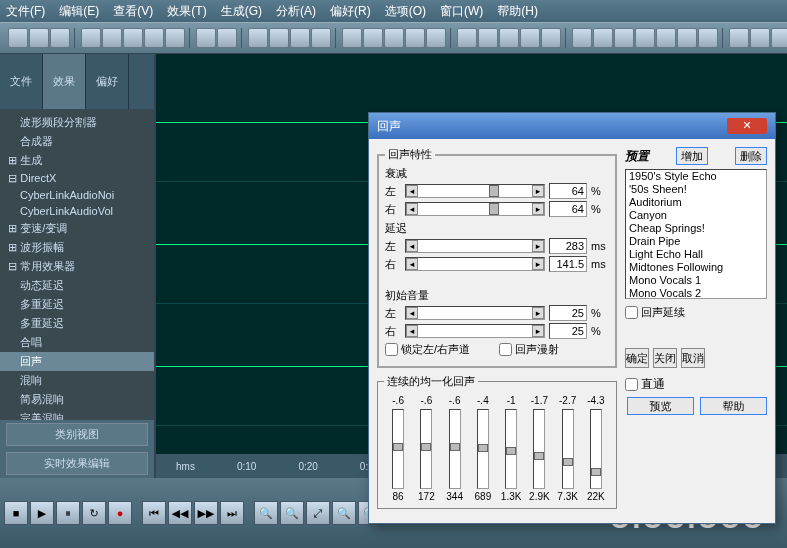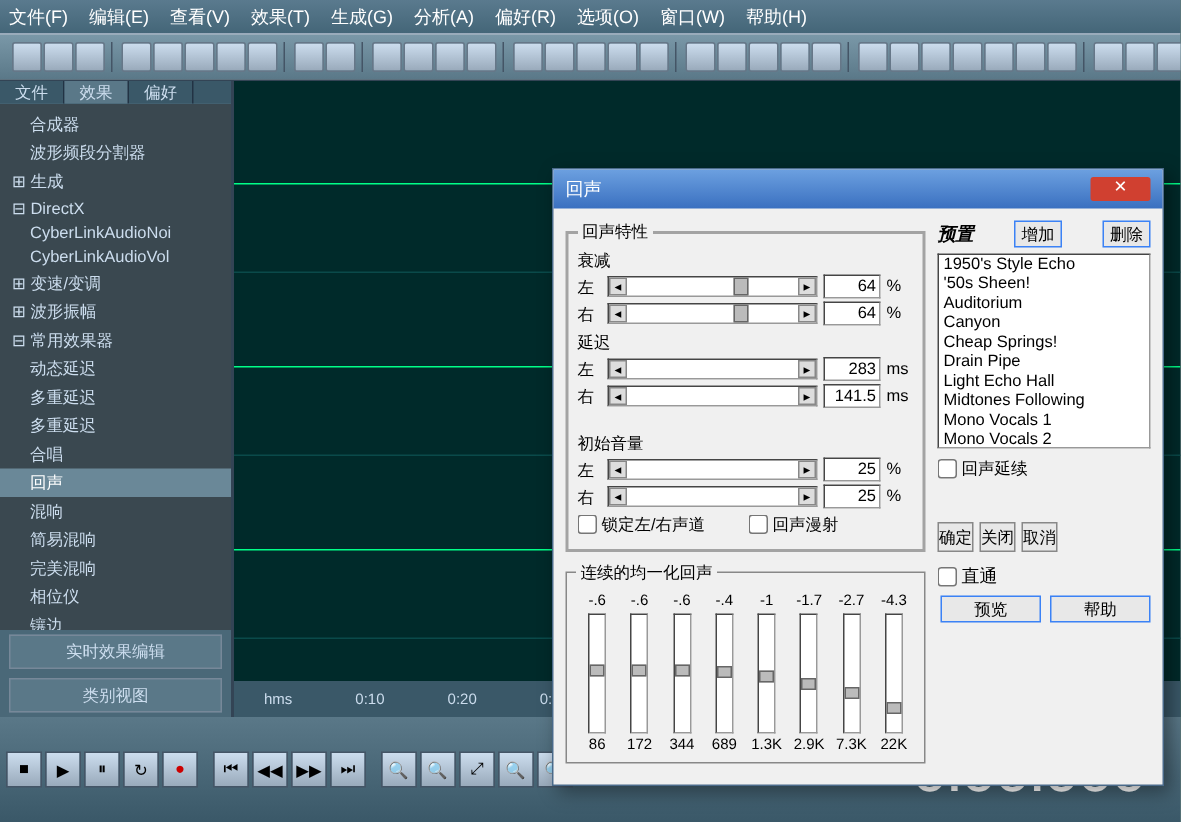--- a/index.html
+++ b/index.html
@@ -8,21 +8,21 @@
 .menubar { background: linear-gradient(#5a7a8e, #446678); color: #fff; height: 22px; display: flex; align-items: center; padding: 0 6px; font-size: 12px; }
 .menubar span { margin-right: 14px; }
 
 .toolbar { background: linear-gradient(#7a98a8, #5a7888); border-top: 1px solid #9ab; border-bottom: 1px solid #345; height: 32px; display: flex; align-items: center; padding: 2px 4px; gap: 2px; }
 .tb-grp { display: flex; gap: 1px; padding: 0 4px; border-right: 1px solid #456; }
 .tb-btn { width: 20px; height: 20px; background: linear-gradient(#cde, #9ab); border: 1px solid #678; border-radius: 2px; display: flex; align-items: center; justify-content: center; font-size: 10px; }
 
 .main { display: flex; height: 424px; }
 .sidebar { width: 156px; background: #4a6878; border-right: 2px solid #345; display: flex; flex-direction: column; }
 .side-tabs { display: flex; background: #3a5868; font-size: 11px; }
-.side-tab { padding: 0 10px; color: #cde; border-right: 1px solid #234; text-align: center; }
+.side-tab { padding: 20px 10px; color: #cde; border-right: 1px solid #234; text-align: center; }
 .side-tab.active { background: #5a7888; }
 .tree { flex: 1; background: #3a4850; color: #cde; overflow: auto; padding: 4px 0; font-size: 11px; }
 .tree-item { padding: 2px 4px 2px 8px; white-space: nowrap; cursor: default; }
 .tree-item.sel { background: #6a8898; color: #fff; }
 .tree-item.indent1 { padding-left: 20px; }
 .side-btn { margin: 3px 6px; padding: 3px; background: #5a7888; border: 1px solid #789; text-align: center; color: #cde; font-size: 11px; }
 
 .workspace { flex: 1; background: #002a2a; position: relative; }
 .wave { position: absolute; left: 0; right: 0; height: 120px; border-bottom: 1px solid #0a4a4a; }
 .wave.w1 { top: 8px; } .wave.w2 { top: 130px; } .wave.w3 { top: 252px; }
@@ -145,42 +145,42 @@
 </div>
 
 <div class="main">
   <div class="sidebar">
     <div class="side-tabs">
         <div class="side-tab">文件</div>
         <div class="side-tab active">效果</div>
         <div class="side-tab">偏好</div>
       </div>
     <div class="tree">
+        <div class="tree-item indent1">波形频段分割器</div>
         <div class="tree-item indent1">合成器</div>
-        <div class="tree-item indent1">波形频段分割器</div>
         <div class="tree-item indent0">⊞ 生成</div>
         <div class="tree-item indent0">⊟ DirectX</div>
         <div class="tree-item indent1">CyberLinkAudioNoi</div>
         <div class="tree-item indent1">CyberLinkAudioVol</div>
         <div class="tree-item indent0">⊞ 变速/变调</div>
         <div class="tree-item indent0">⊞ 波形振幅</div>
         <div class="tree-item indent0">⊟ 常用效果器</div>
         <div class="tree-item indent1">动态延迟</div>
         <div class="tree-item indent1">多重延迟</div>
         <div class="tree-item indent1">多重延迟</div>
         <div class="tree-item indent1">合唱</div>
         <div class="tree-item indent1 sel">回声</div>
         <div class="tree-item indent1">混响</div>
         <div class="tree-item indent1">简易混响</div>
         <div class="tree-item indent1">完美混响</div>
         <div class="tree-item indent1">相位仪</div>
         <div class="tree-item indent1">镶边</div>
       </div>
+    <div class="side-btn">类别视图</div>
     <div class="side-btn">实时效果编辑</div>
-    <div class="side-btn">类别视图</div>
   </div>
   <div class="workspace">
     <div class="wave w1"></div>
     <div class="wave w2"></div>
     <div class="wave w3"></div>
     <div class="timeline">
         <span>hms</span>
         <span>0:10</span>
         <span>0:20</span>
         <span>0:30</span>

